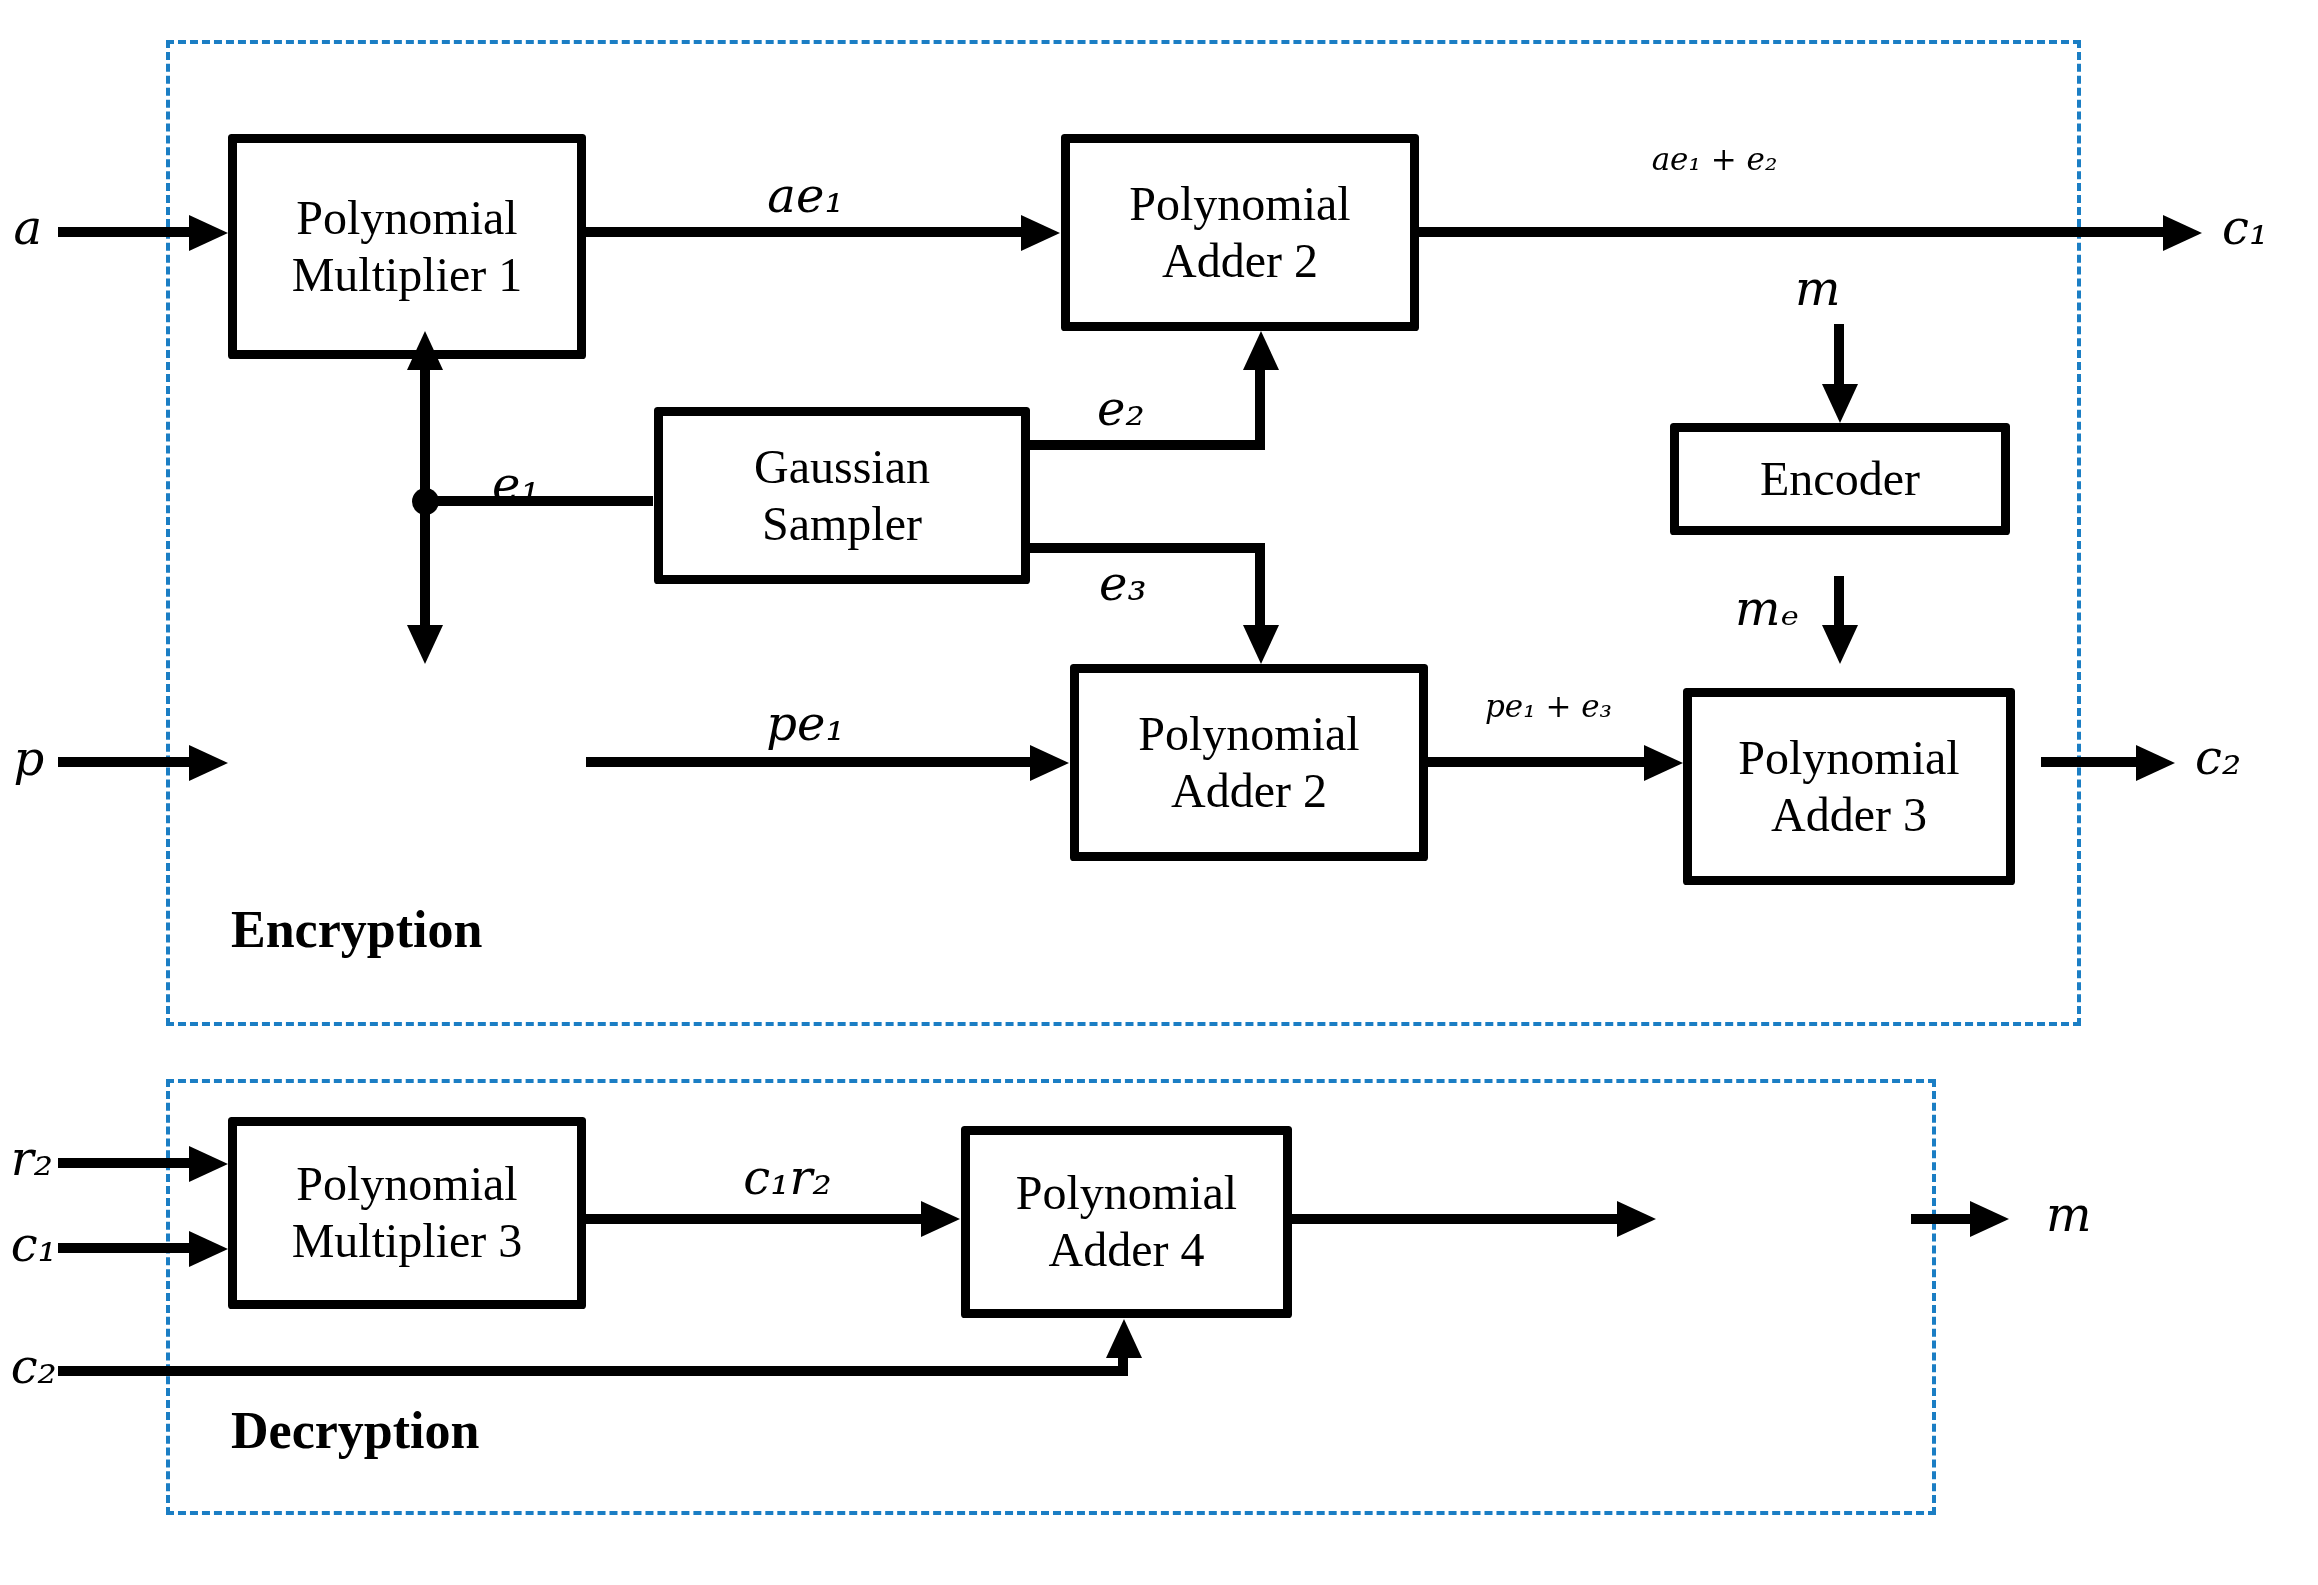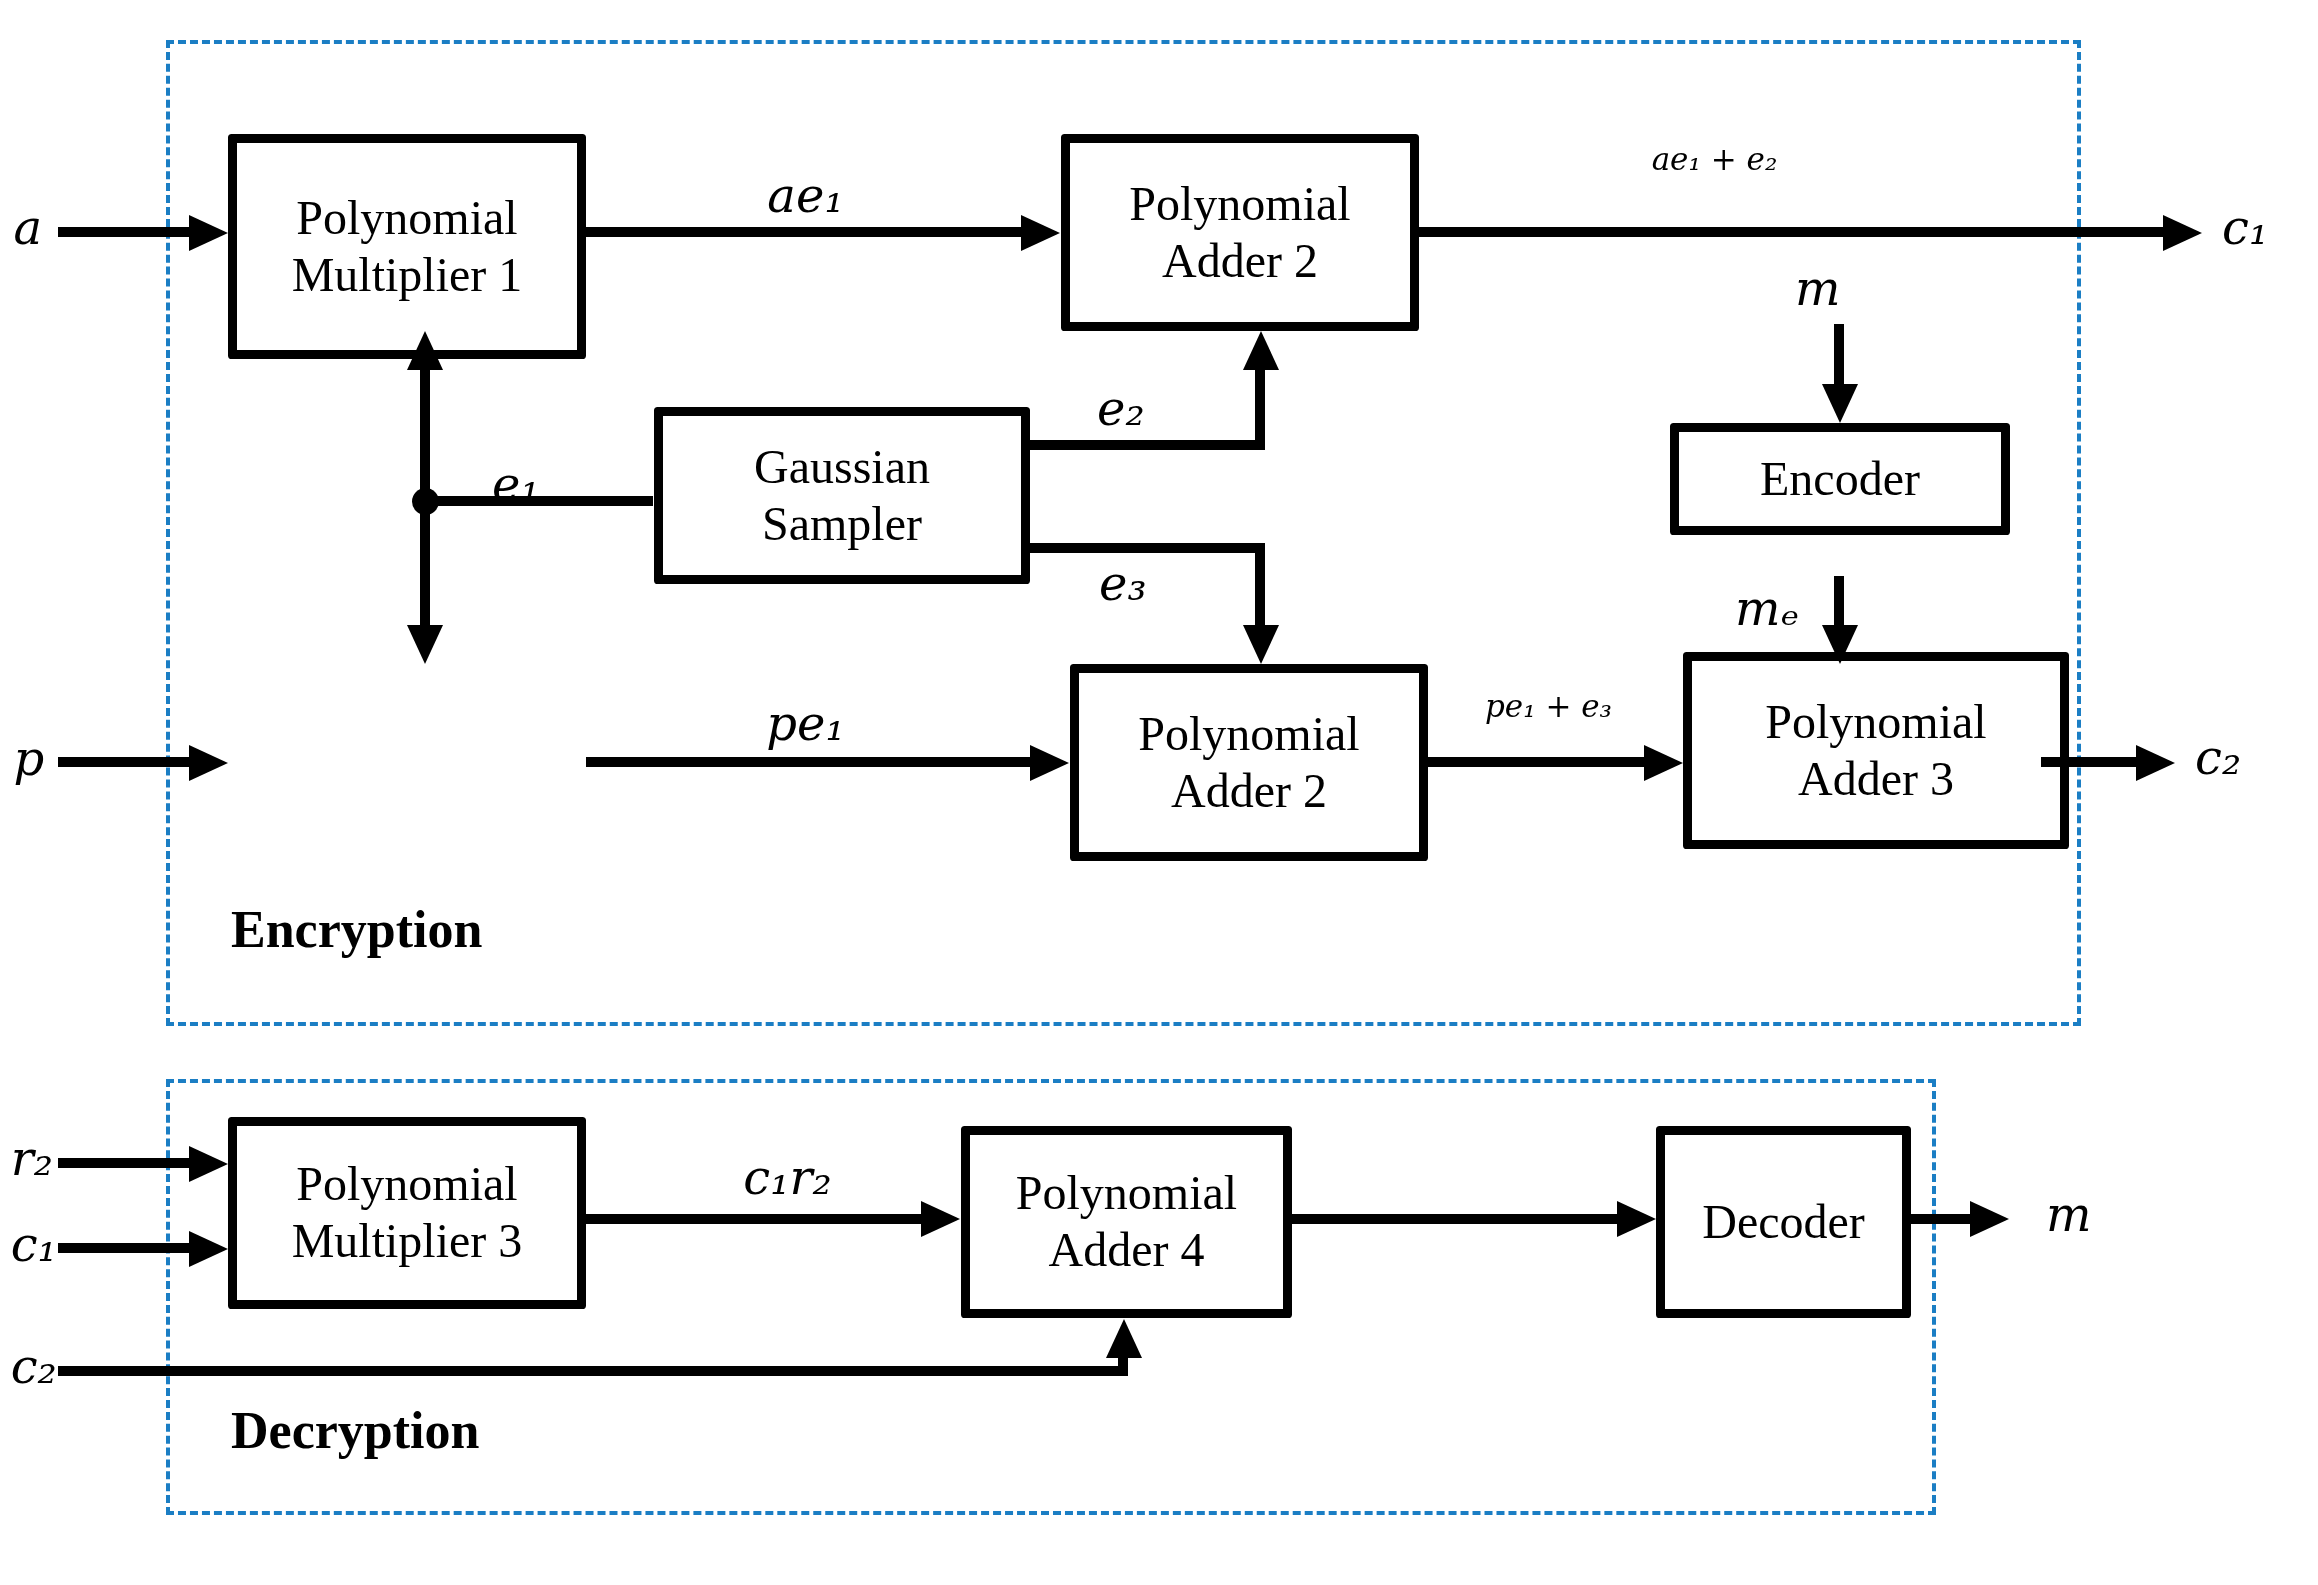--- a/index.html
+++ b/index.html
@@ -62,21 +62,21 @@
 
   <div class="section" style="left:166px;top:40px;width:1907px;height:978px;"></div>
 
   <div class="section-label" style="left:231px;top:900px;">Encryption</div>
 
   <div class="block" style="left:228px;top:134px;width:358px;height:225px;">Polynomial Multiplier 1</div>
   <div class="block" style="left:1061px;top:134px;width:358px;height:197px;">Polynomial Adder 2</div>
   <div class="block" style="left:654px;top:407px;width:376px;height:177px;">Gaussian Sampler</div>
   <div class="block" style="left:1070px;top:664px;width:358px;height:197px;">Polynomial Adder 2</div>
   <div class="block" style="left:1670px;top:423px;width:340px;height:112px;">Encoder</div>
-  <div class="block" style="left:1683px;top:652px;width:386px;height:197px;">Polynomial Adder 3</div>
+  <div class="block" style="left:1683px;top:688px;width:332px;height:197px;">Polynomial Adder 3</div>
 
   <div class="sig" style="left:13.4px;top:199px;">a</div>
   <div class="hline" style="left:58px;top:227px;width:134px;"></div>
   <div class="ar-r" style="left:189px;top:215px;"></div>
 
   <div class="hline" style="left:586px;top:227px;width:439px;"></div>
   <div class="ar-r" style="left:1021px;top:215px;"></div>
   <div class="sig center" style="left:716px;top:167px;width:179px;">ae₁</div>
 
   <div class="hline" style="left:1419px;top:227px;width:748px;"></div>
@@ -124,21 +124,20 @@
   <div class="hline" style="left:2041px;top:757px;width:98px;"></div>
   <div class="ar-r" style="left:2136px;top:745px;"></div>
   <div class="sig" style="left:2195px;top:729px;">c₂</div>
 
   <div class="section" style="left:166px;top:1079px;width:1762px;height:428px;"></div>
 
   <div class="section-label" style="left:231px;top:1401px;">Decryption</div>
 
   <div class="block" style="left:228px;top:1117px;width:358px;height:192px;">Polynomial Multiplier 3</div>
   <div class="block" style="left:961px;top:1126px;width:331px;height:192px;">Polynomial Adder 4</div>
-  <div class="block" style="left:1656px;top:1126px;width:255px;height:192px;">Decoder</div>
 
   <div class="sig" style="left:10.7px;top:1130px;">r₂</div>
   <div class="hline" style="left:58px;top:1158px;width:134px;"></div>
   <div class="ar-r" style="left:189px;top:1146px;"></div>
 
   <div class="sig" style="left:10.7px;top:1216px;">c₁</div>
   <div class="hline" style="left:58px;top:1243px;width:134px;"></div>
   <div class="ar-r" style="left:189px;top:1231px;"></div>
 
   <div class="hline" style="left:586px;top:1214px;width:338px;"></div>

